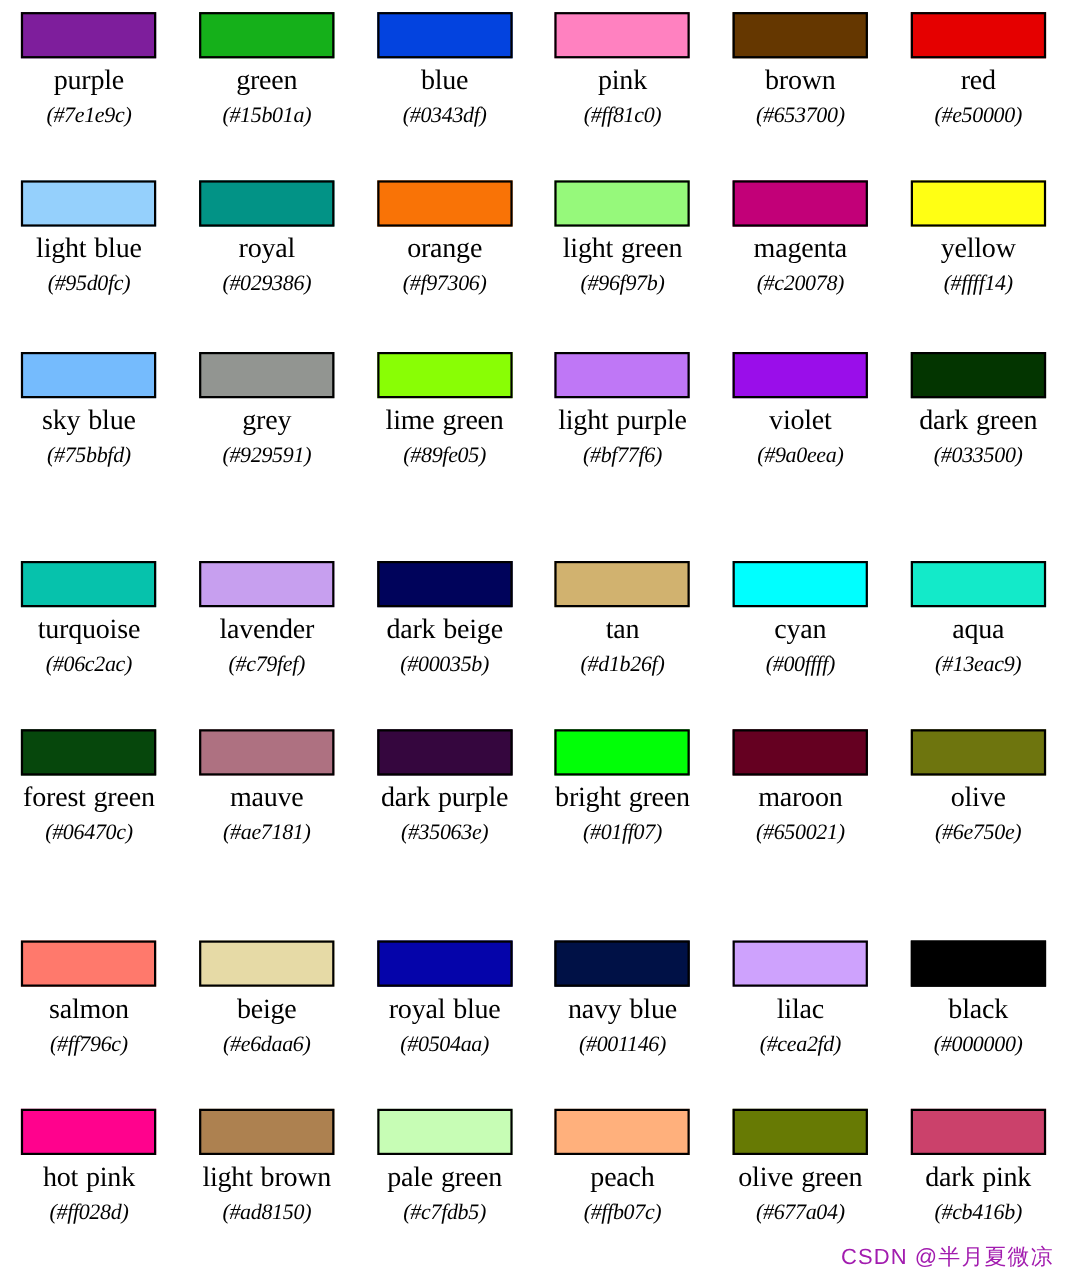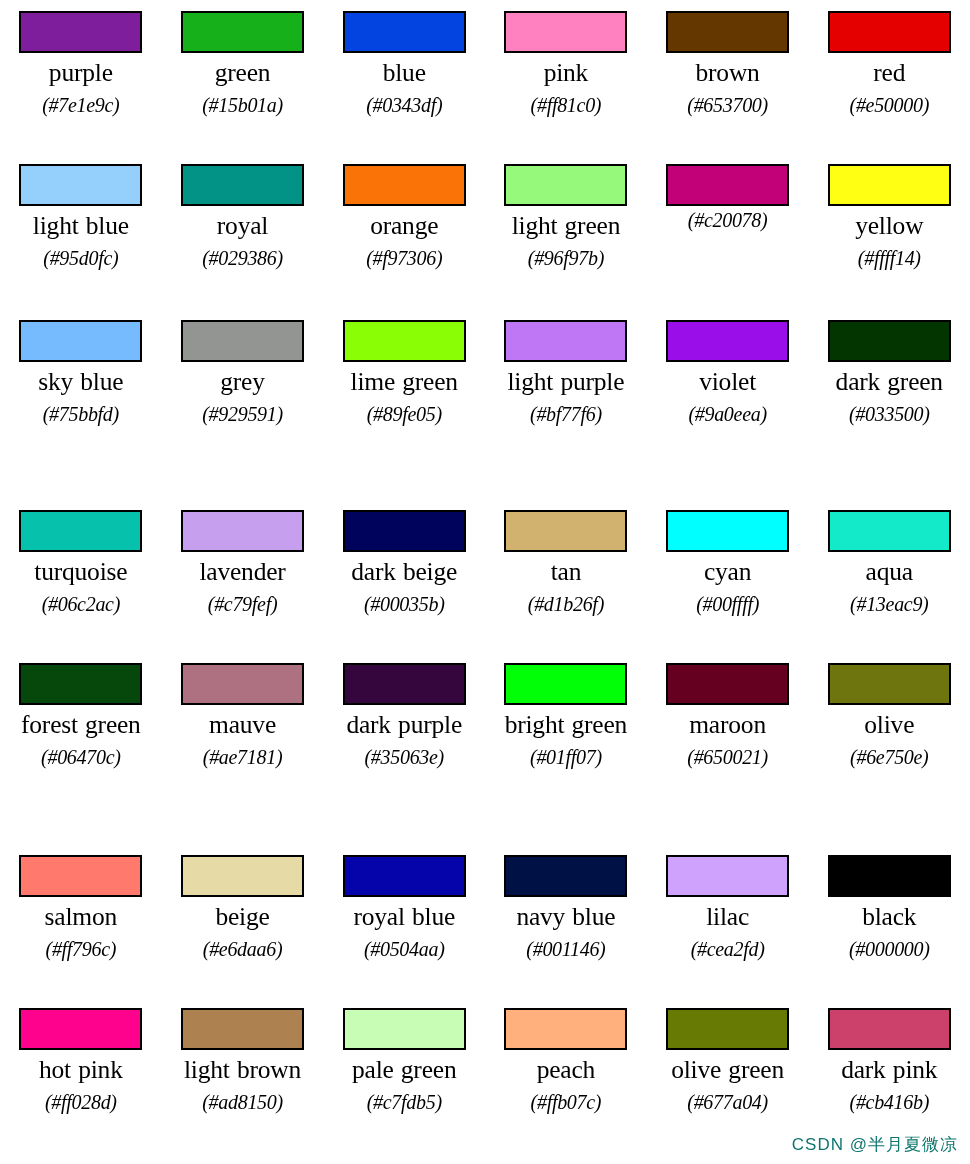--- a/index.html
+++ b/index.html
@@ -71,22 +71,22 @@
   }
   
   .swatch-cell.bleed .swatch-name {
     white-space: nowrap;
   }
   #watermark {
     position: absolute;
     right: 12px;
     bottom: 8px;
     font-family: "Liberation Sans", "DejaVu Sans", sans-serif;
-    font-size: 17px;
-    color: #0f766e;
+    font-size: 20px;
+    color: #a21caf;
     letter-spacing: 1px;
     user-select: none;
   }
 </style>
 </head>
 <body>
 
 <div id="palette-grid">
     <div class="swatch-cell">
       <div class="swatch-chip" style="background-color: rgb(126, 30, 156);"></div>
@@ -154,20 +154,21 @@
     <div class="swatch-cell">
       <div class="swatch-chip" style="background-color: rgb(150, 249, 123);"></div>
       <div class="swatch-text">
         <span class="swatch-name">light green</span>
         <span class="swatch-hex">(#96f97b)</span>
       </div>
     </div>
     <div class="swatch-cell">
       <div class="swatch-chip" style="background-color: rgb(194, 0, 120);"></div>
       <div class="swatch-text">
+        <span class="swatch-name">magenta</span>
         <span class="swatch-hex">(#c20078)</span>
       </div>
     </div>
     <div class="swatch-cell">
       <div class="swatch-chip" style="background-color: rgb(255, 255, 20);"></div>
       <div class="swatch-text">
         <span class="swatch-name">yellow</span>
         <span class="swatch-hex">(#ffff14)</span>
       </div>
     </div>

